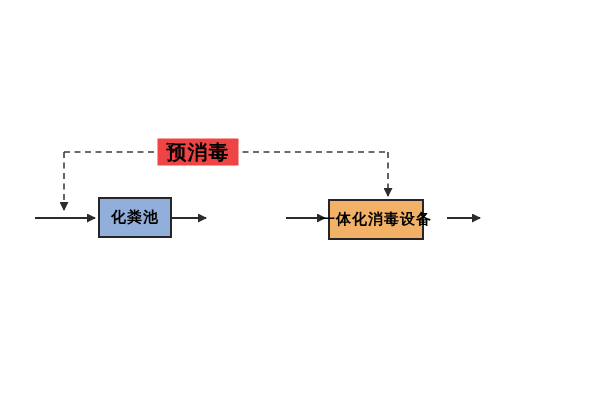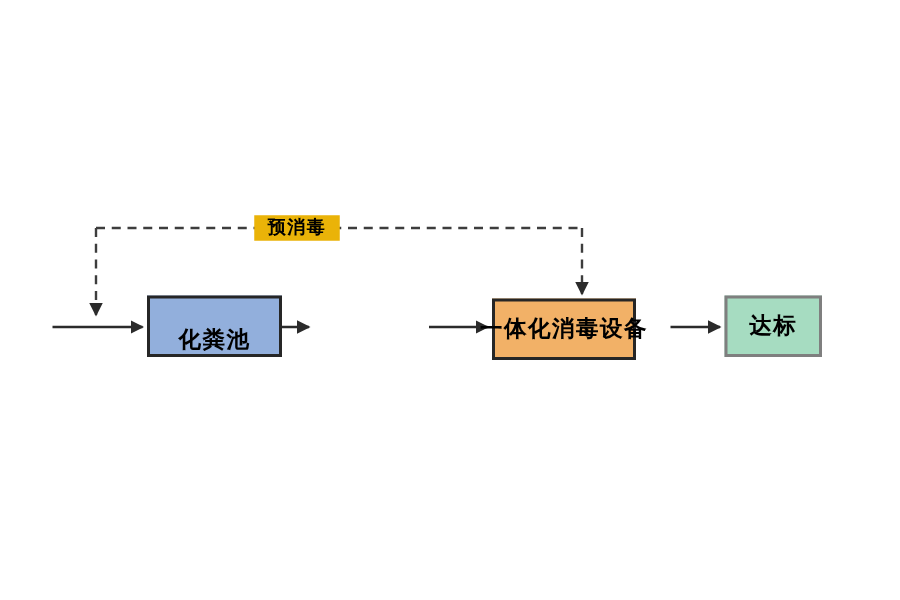--- a/index.html
+++ b/index.html
@@ -39,33 +39,33 @@
     border: 2px solid #262626;
     display: flex;
     align-items: center;
     justify-content: center;
     font-weight: bold;
     font-size: 15px;
     color: #000000;
     white-space: nowrap;
     letter-spacing: 1px;
   }
-  .node-septic-tank        { left: 98px;  top: 197px; width: 90px;  height: 41px; align-items: flex-end; }
+  .node-septic-tank        { left: 98px;  top: 197px; width: 74px;  height: 41px; }
   .node-lift-well          { left: 209px; top: 197px; width: 77px;  height: 41px; }
   .node-disinfection-unit  { left: 328px; top: 199px; width: 96px; height: 41px; }
   .node-standard-met       { left: 483px; top: 197px; width: 65px;  height: 41px; }
   .pre-disinfection-label {
     position: absolute;
     left: 198px;
     top: 152px;
     transform: translate(-50%, -50%);
-    background: #eab308;
+    background: #ef4444;
     padding: 0 9px;
     font-weight: bold;
-    font-size: 12px;
+    font-size: 20px;
     color: #000000;
     letter-spacing: 1px;
     white-space: nowrap;
   }
 </style>
 </head>
 <body>
 
 <div class="canvas">
 
@@ -88,19 +88,16 @@
 
   <div class="node node-septic-tank" style="background-color: rgb(146, 175, 220); border-color: rgb(38, 38, 38); color: rgb(0, 0, 0);">
     <span>化粪池</span>
   </div>
 
 
   <div class="node node-disinfection-unit" style="background-color: rgb(242, 177, 103); border-color: rgb(38, 38, 38); color: rgb(0, 0, 0);">
     <span>一体化消毒设备</span>
   </div>
 
-  <div class="node node-standard-met" style="background-color: rgb(166, 220, 193); border-color: rgb(127, 127, 127); color: rgb(0, 0, 0);">
-    <span>达标</span>
-  </div>
 
   <div class="pre-disinfection-label">预消毒</div>
 
 </div>
 
 </body></html>

